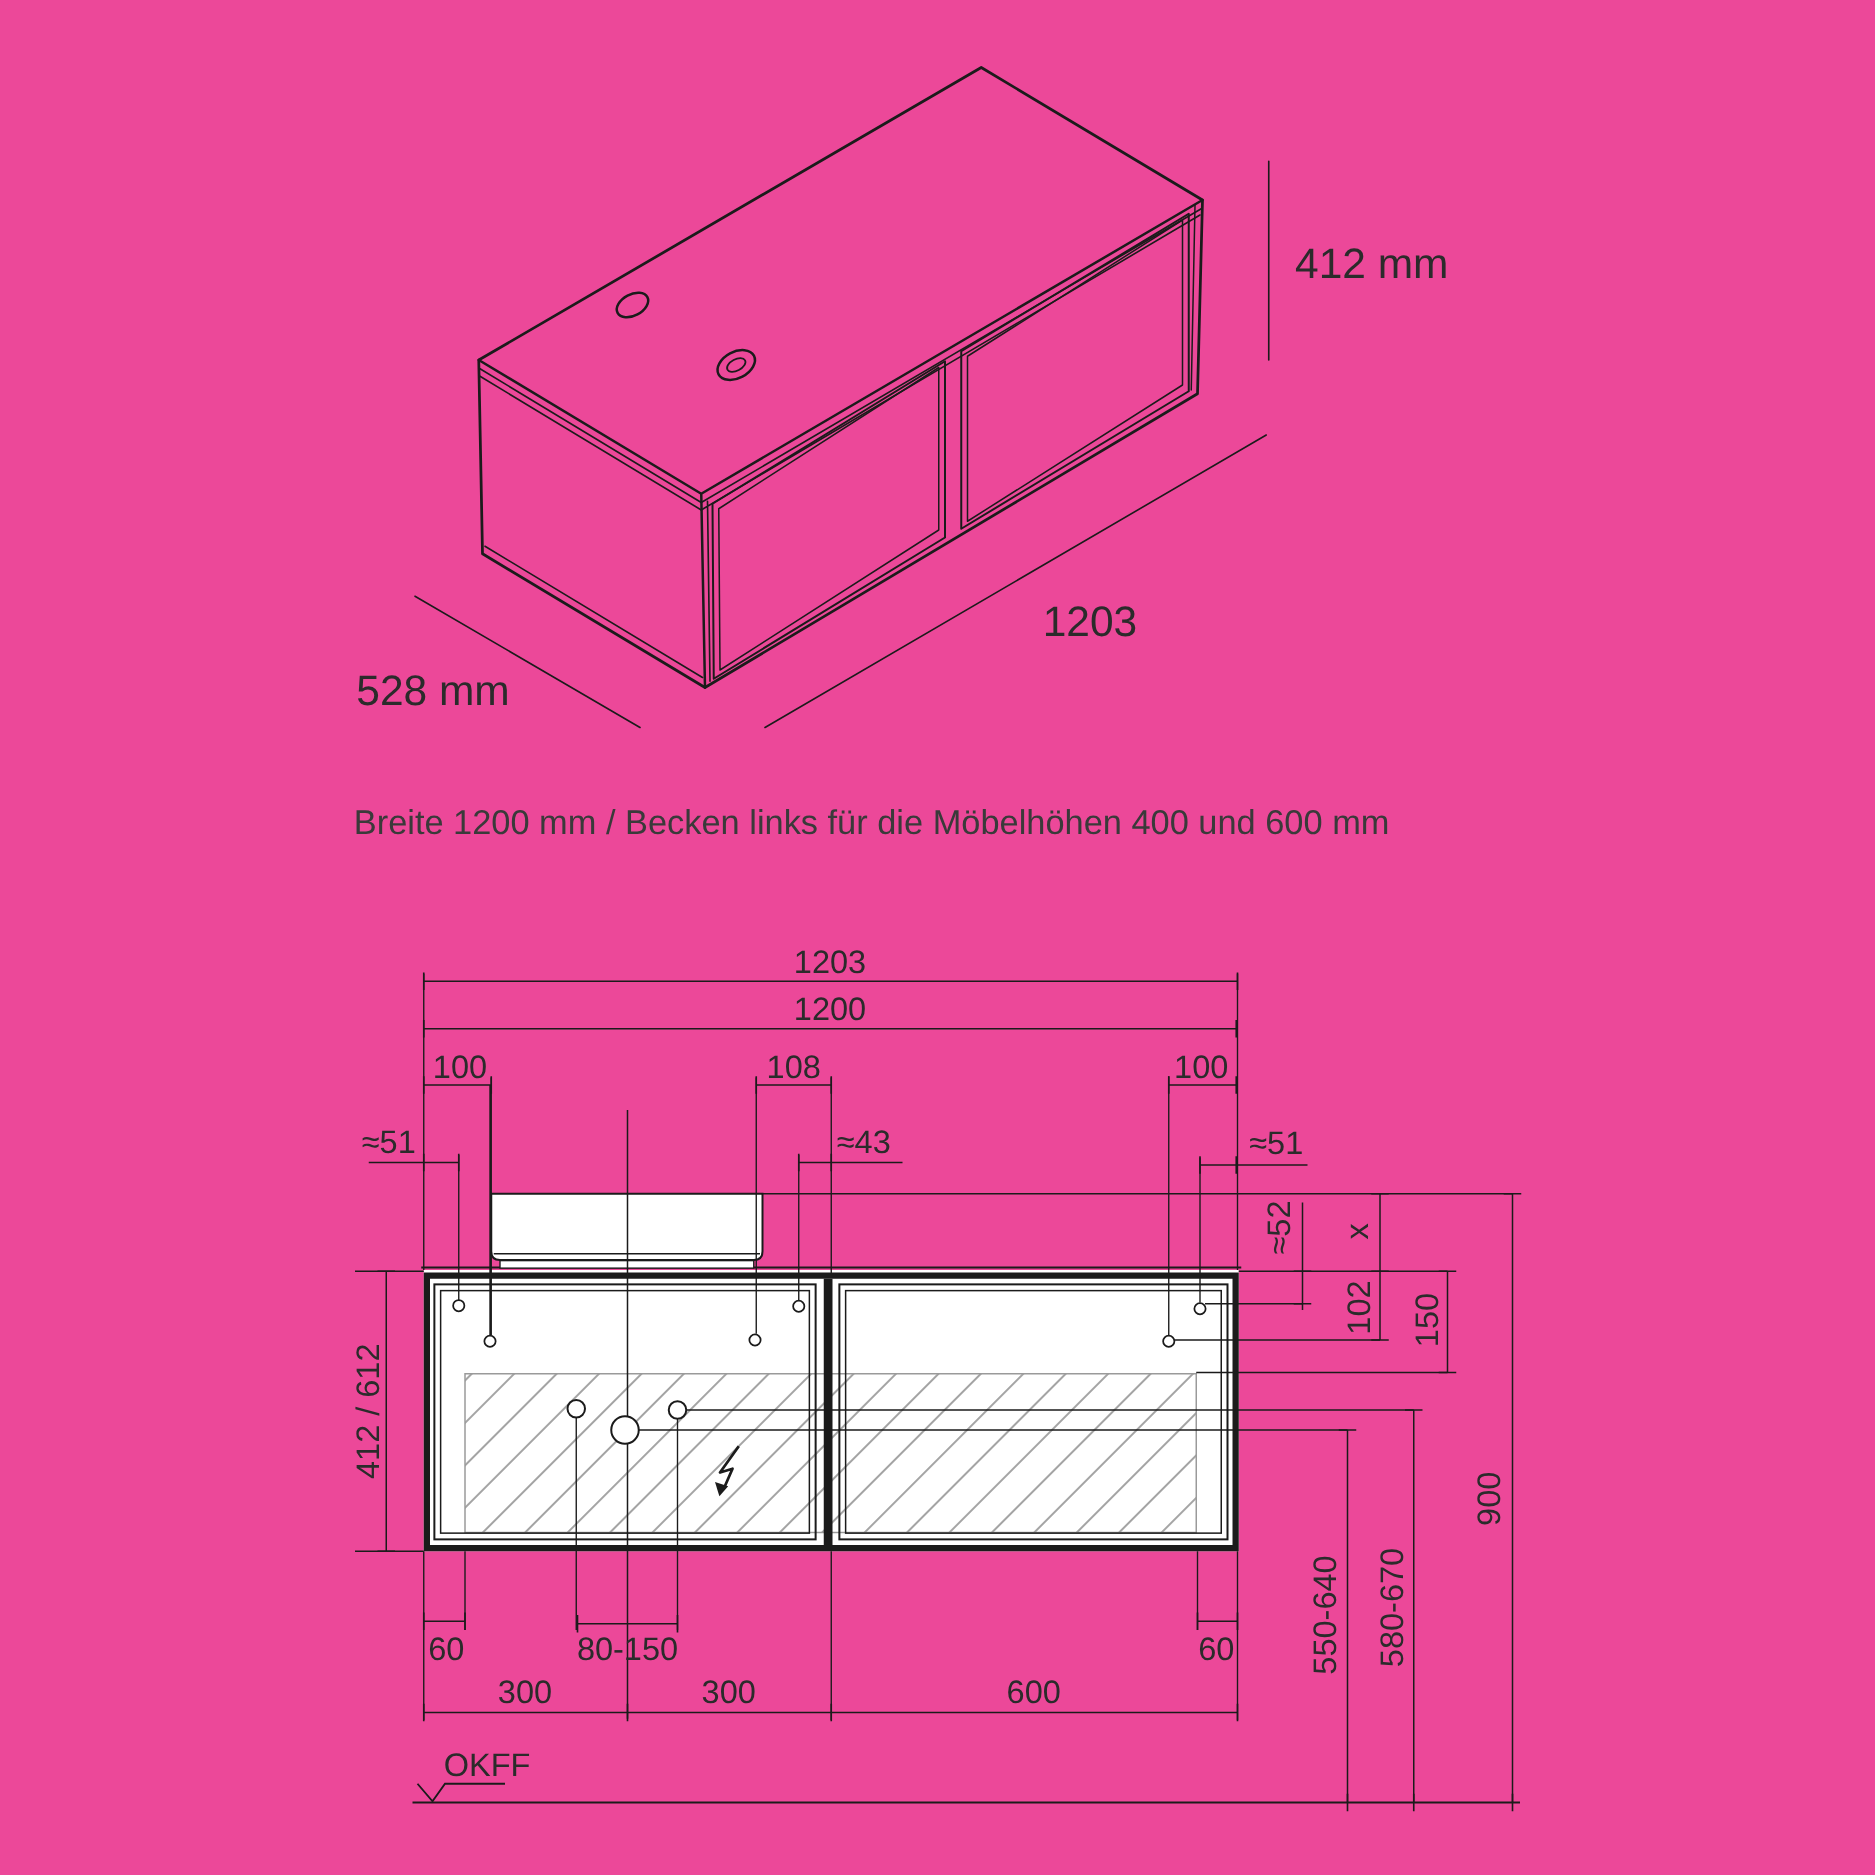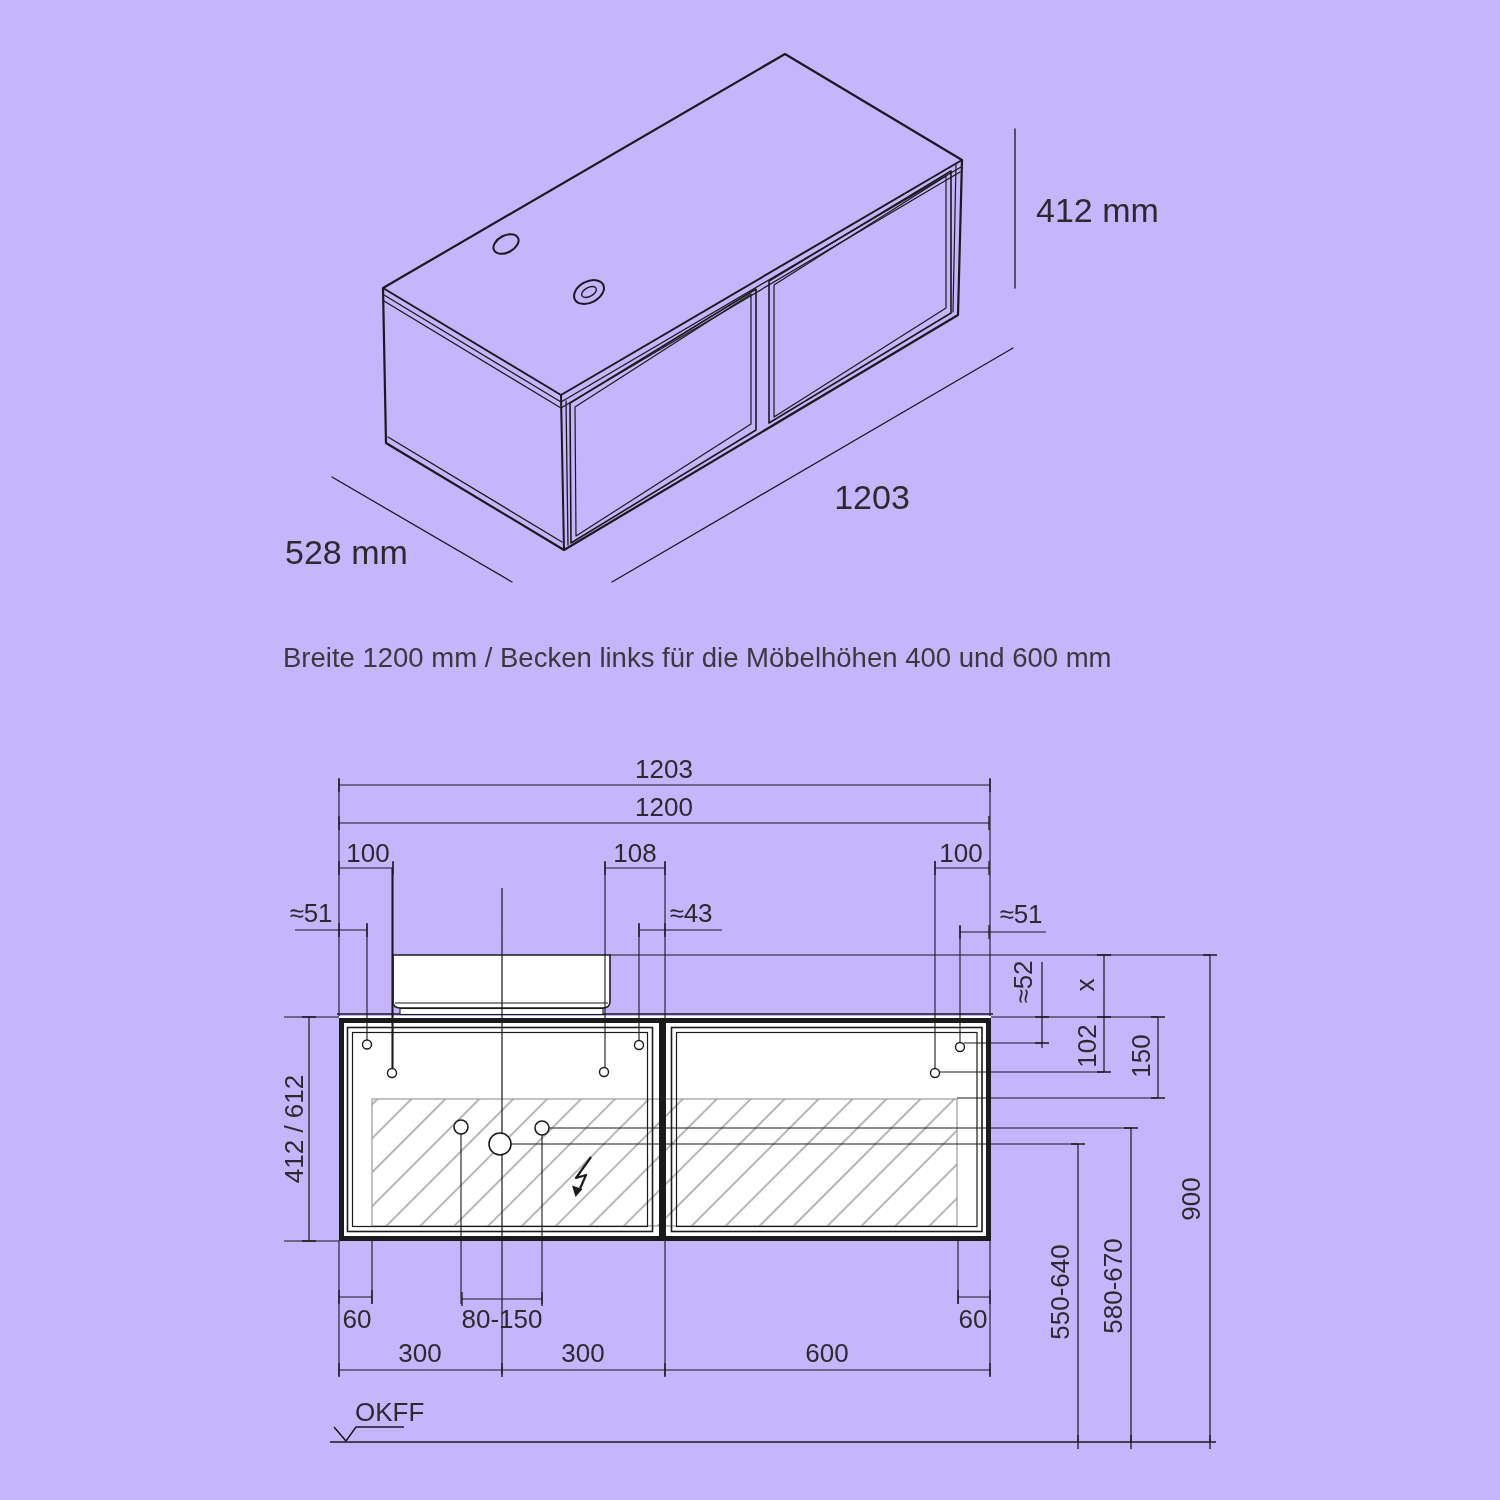--- a/index.html
+++ b/index.html
@@ -1,16 +1,16 @@
 <!DOCTYPE html>
 <html><head>
 <meta charset="utf-8">
 <style>
   html,body{margin:0;padding:0;background:#fff;}
-  .page{position:relative;width:1500px;height:1500px;background:#c4b5fd;overflow:hidden;
+  .page{position:relative;width:1500px;height:1500px;background:#ec4899;overflow:hidden;
         font-family:"Liberation Sans", sans-serif;}
   svg{display:block}
   text{fill:#2b2b2b;}
   .dimtxt{font-size:26px;}
   .bigtxt{font-size:34px;}
   .caption{font-size:27.5px;fill:#3a3a3a;}
   .okff{font-size:26px;}
 </style>
 </head>
 <body>

